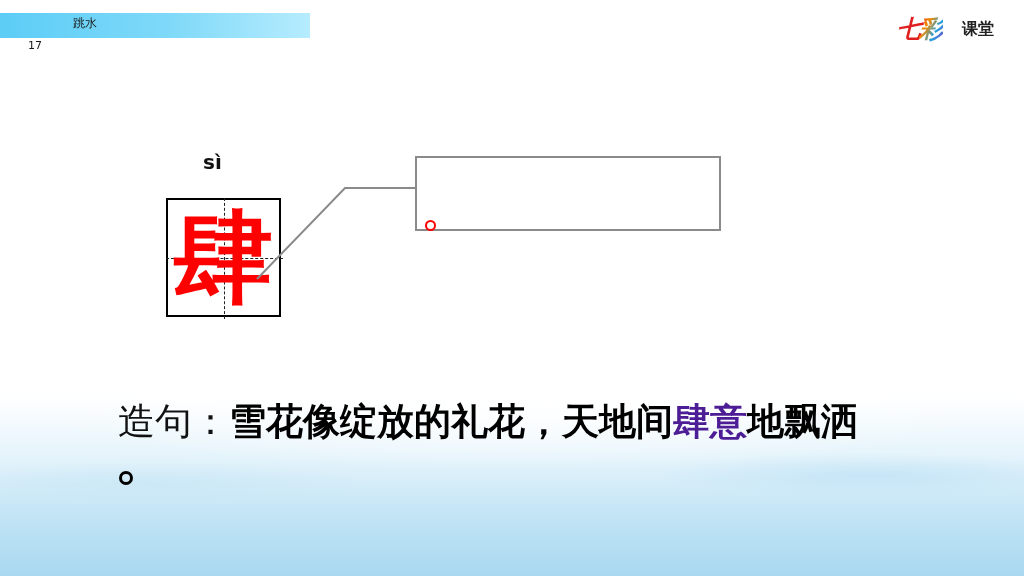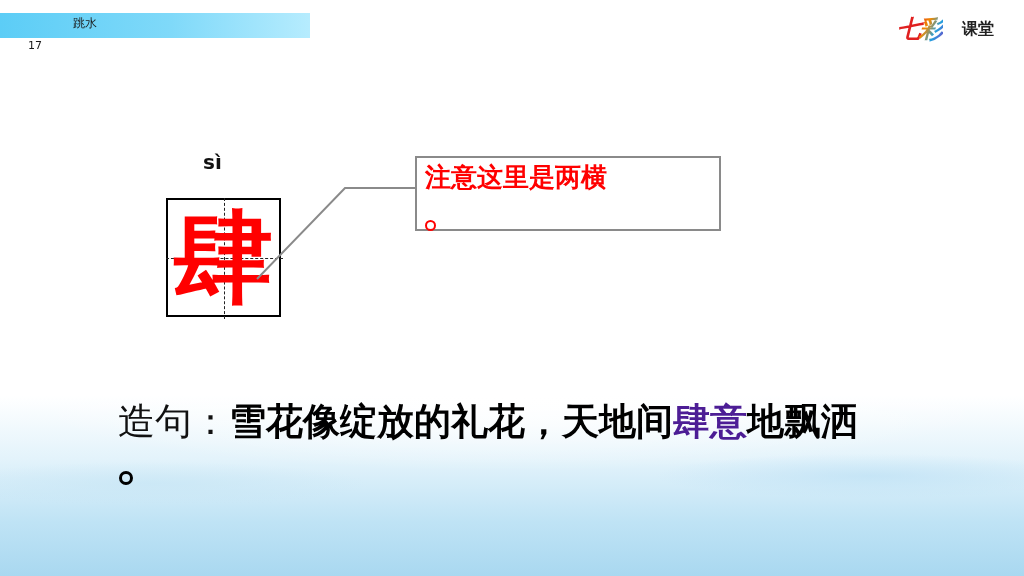--- a/index.html
+++ b/index.html
@@ -126,20 +126,19 @@
   <div class="guide-v"></div>
   <div class="guide-h"></div>
   <div class="big-char">肆</div>
 </div>
 
 <svg class="callout-line" viewBox="0 0 1024 576" xmlns="http://www.w3.org/2000/svg">
   <polyline points="257,279 345,188 416,188" fill="none" stroke="#8a8a8a" stroke-width="2"></polyline>
 </svg>
 
 <div class="callout-box">
-  <span class="callout-text">注意这里是两横</span>
   <span class="callout-period"></span>
 </div>
 
 <div class="sentence">
   <span class="label">造句：</span><span>雪花像绽放的礼花，天地间</span><span class="hl">肆意</span><span>地飘洒</span>
 </div>
 <div class="sentence-period"></div>
 
 </body></html>

